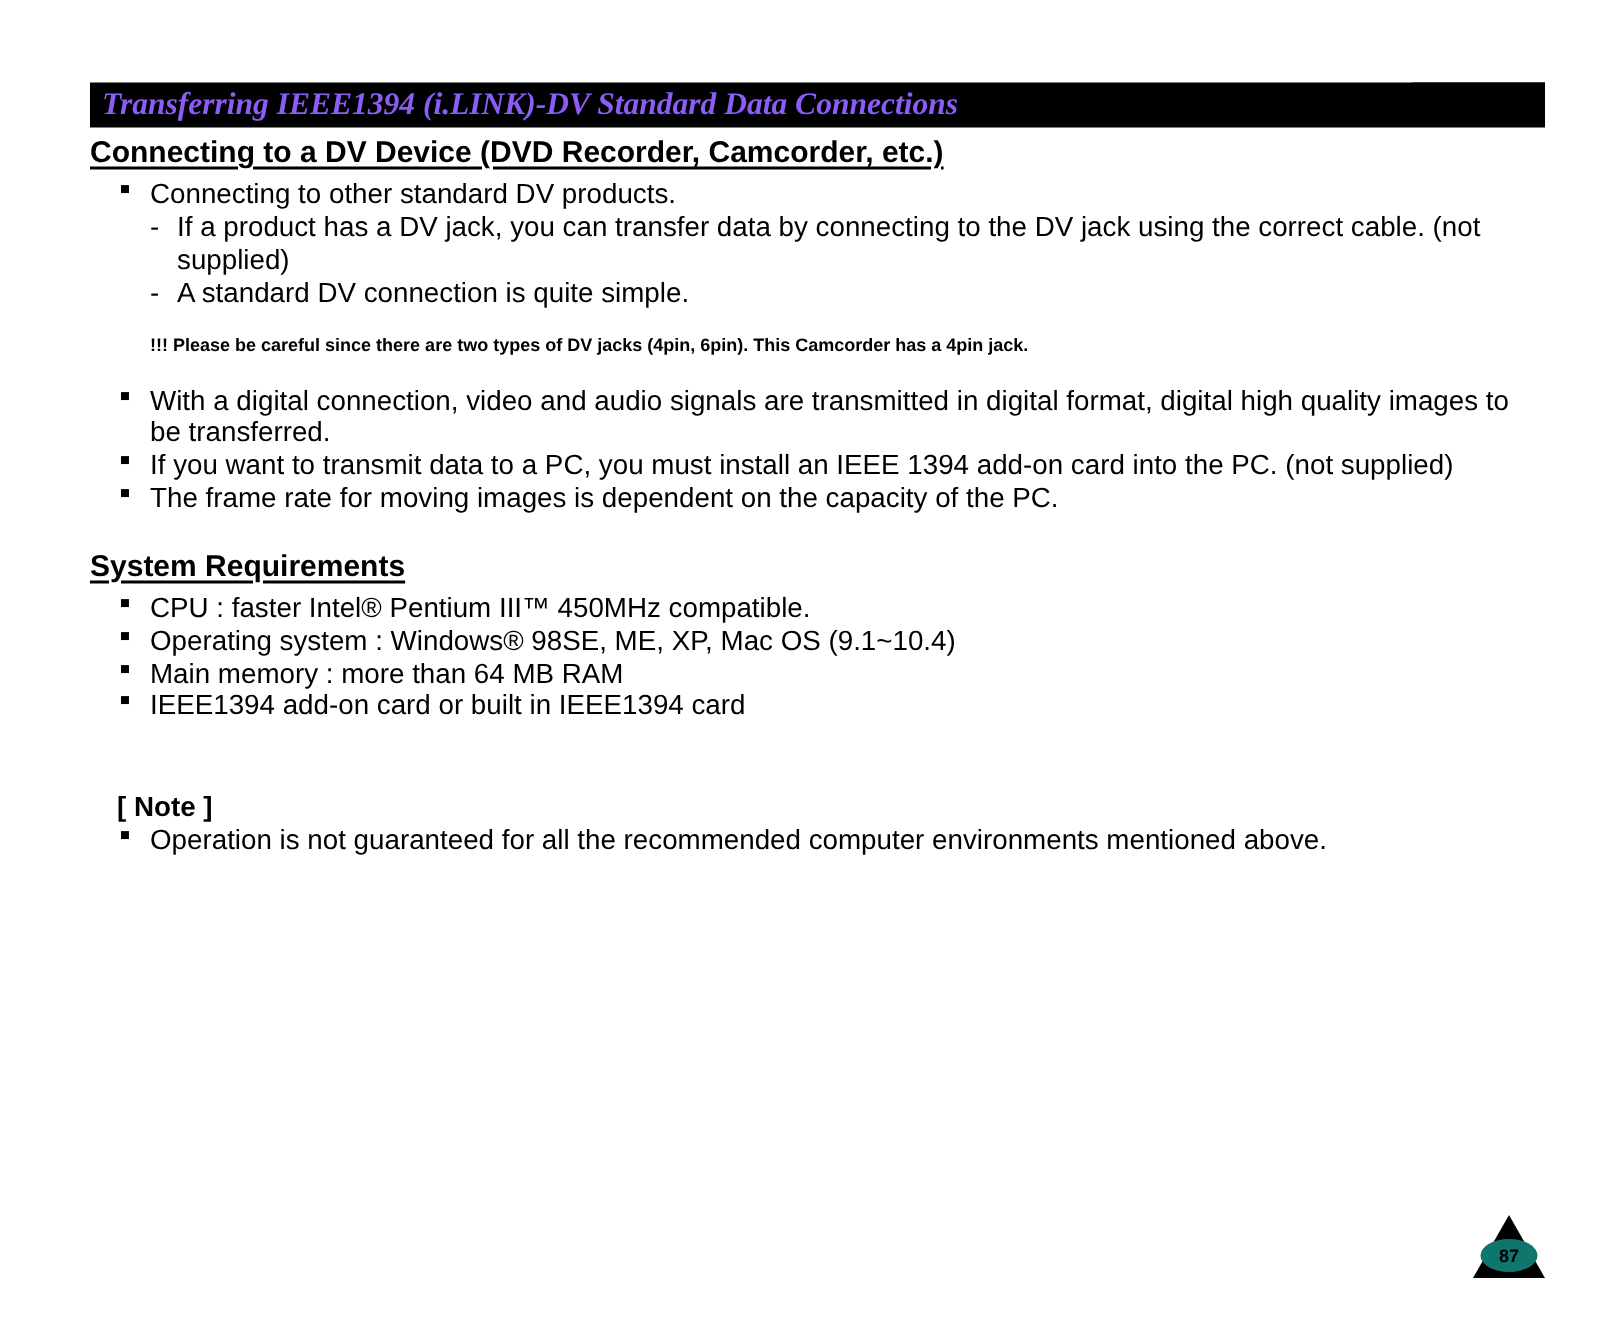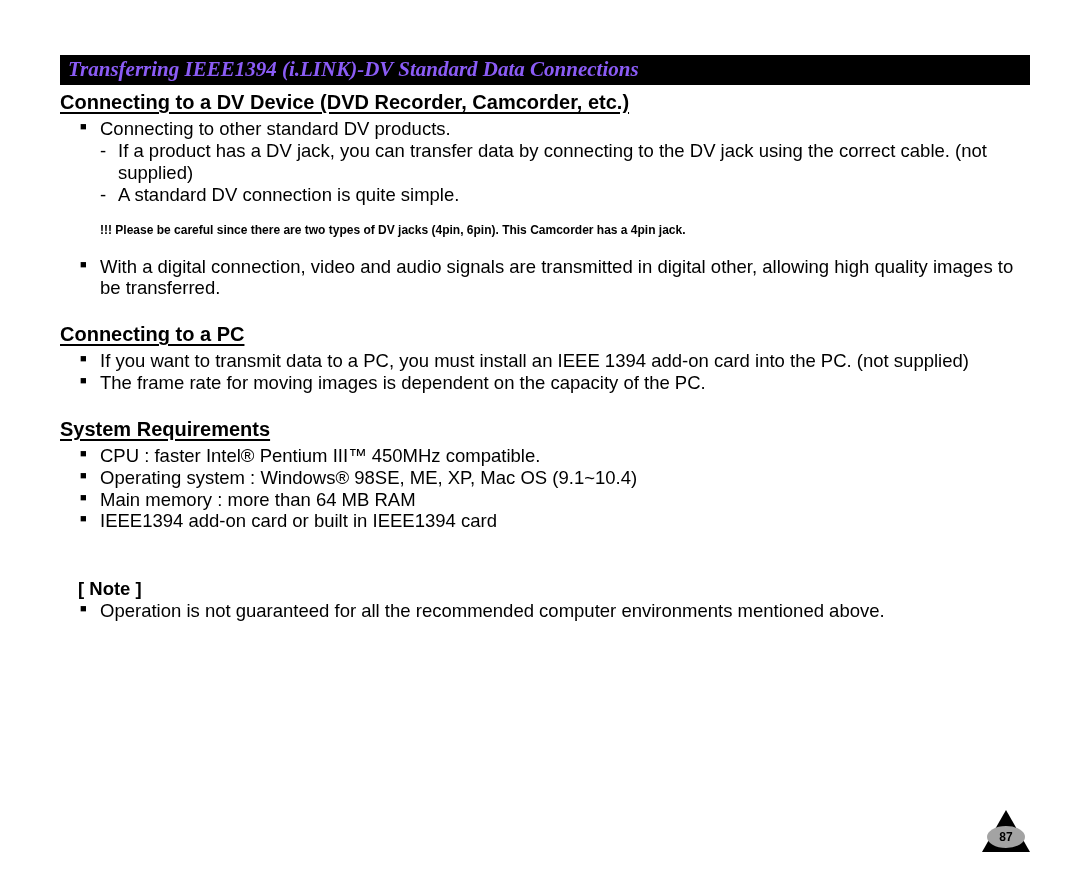--- a/index.html
+++ b/index.html
@@ -118,21 +118,21 @@
     top: 0;
     left: 0;
   }
   .corner-badge .circle {
     position: absolute;
     bottom: 4px;
     left: 50%;
     transform: translateX(-50%);
     width: 38px;
     height: 22px;
-    background: #a3a3a3;
+    background: #0f766e;
     border-radius: 50%;
     display: flex;
     align-items: center;
     justify-content: center;
     font-size: 12px;
     font-weight: bold;
   }
 </style>
 </head>
 <body>
@@ -152,24 +152,23 @@
       <ul class="dashes">
         <li>If a product has a DV jack, you can transfer data by connecting to the DV jack using the correct cable. (not supplied)</li>
         <li>A standard DV connection is quite simple.</li>
       </ul>
     </li>
   </ul>
 
   <div class="warning">!!! Please be careful since there are two types of DV jacks (4pin, 6pin). This Camcorder has a 4pin jack.</div>
 
   <ul class="bullets">
-    <li>With a digital connection, video and audio signals are transmitted in digital other, allowing high quality images to be transferred.</li>
+    <li>With a digital connection, video and audio signals are transmitted in digital format, digital high quality images to be transferred.</li>
   </ul>
 
-  <div class="section-heading mt">Connecting to a PC</div>
   <ul class="bullets">
     <li>If you want to transmit data to a PC, you must install an IEEE 1394 add-on card into the PC. (not supplied)</li>
     <li>The frame rate for moving images is dependent on the capacity of the PC.</li>
   </ul>
 
   <div class="section-heading mt">System Requirements</div>
   <ul class="bullets">
     <li>CPU : faster Intel® Pentium III™ 450MHz compatible.</li>
     <li>Operating system : Windows® 98SE, ME, XP, Mac OS (9.1~10.4)</li>
     <li>Main memory : more than 64 MB RAM</li>

